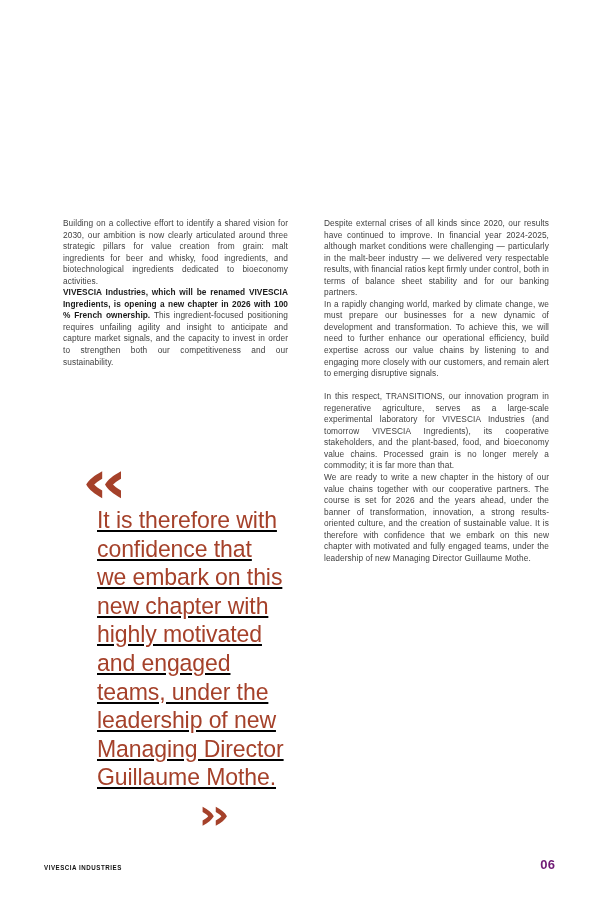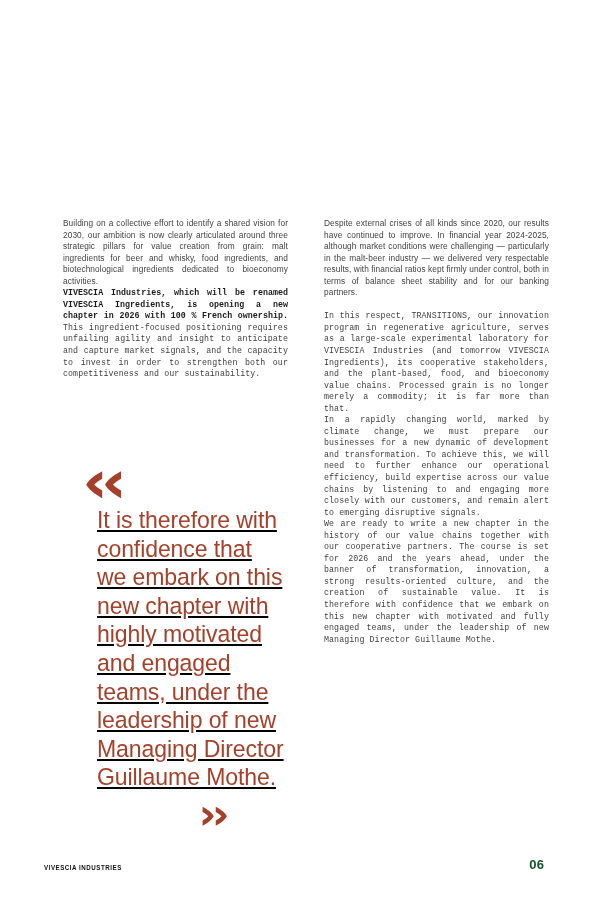--- a/index.html
+++ b/index.html
@@ -41,21 +41,20 @@
     font-size: 8.3px;
     line-height: 11.55px;
     color: #3f3f3f;
     text-align: justify;
     letter-spacing: 0.01em;
     margin: 0;
     hyphens: none;
   }
   .body-text + .body-text {
     margin-top: 0px;
-    font-family: Liberation Mono, monospace;
   }
   .para-gap {
     margin-top: 11.5px !important;
   }
   .body-text b,
   .strong {
     font-weight: bold;
     color: #1b1b1b;
     letter-spacing: 0.005em;
   }
@@ -102,44 +101,44 @@
     font-weight: bold;
     letter-spacing: 0.085em;
     color: #111111;
     font-family: "Liberation Sans Narrow", "Liberation Sans", sans-serif;
     transform: scaleX(0.86);
     transform-origin: left center;
     white-space: nowrap;
   }
   .footer-page {
     position: absolute;
-    right: 44px;
+    right: 33px;
     top: 857px;
     font-size: 13px;
     font-weight: bold;
-    color: #14532d;
+    color: #701a75;
     letter-spacing: 0.01em;
   }
 </style>
 </head>
 <body>
 
 <div class="page">
 
   <div class="columns">
 
     <div class="col">
       <p class="body-text">Building on a collective effort to identify a shared vision for 2030, our ambition is now clearly articulated around three strategic pillars for value creation from grain: malt ingredients for beer and whisky, food ingredients, and biotechnological ingredients dedicated to bioeconomy activities.</p>
       <p class="body-text"><span class="strong">VIVESCIA Industries, which will be renamed VIVESCIA Ingredients, is opening a new chapter in 2026 with 100 % French ownership.</span><span> This ingredient-focused positioning requires unfailing agility and insight to anticipate and capture market signals, and the capacity to invest in order to strengthen both our competitiveness and our sustainability.</span></p>
     </div>
 
     <div class="col">
       <p class="body-text">Despite external crises of all kinds since 2020, our results have continued to improve. In financial year 2024-2025, although market conditions were challenging — particularly in the malt-beer industry — we delivered very respectable results, with financial ratios kept firmly under control, both in terms of balance sheet stability and for our banking partners.</p>
+      <p class="body-text">In a rapidly changing world, marked by climate change, we must prepare our businesses for a new dynamic of development and transformation. To achieve this, we will need to further enhance our operational efficiency, build expertise across our value chains by listening to and engaging more closely with our customers, and remain alert to emerging disruptive signals.</p>
       <p class="body-text para-gap">In this respect, TRANSITIONS, our innovation program in regenerative agriculture, serves as a large-scale experimental laboratory for VIVESCIA Industries (and tomorrow VIVESCIA Ingredients), its cooperative stakeholders, and the plant-based, food, and bioeconomy value chains. Processed grain is no longer merely a commodity; it is far more than that.</p>
-      <p class="body-text">In a rapidly changing world, marked by climate change, we must prepare our businesses for a new dynamic of development and transformation. To achieve this, we will need to further enhance our operational efficiency, build expertise across our value chains by listening to and engaging more closely with our customers, and remain alert to emerging disruptive signals.</p>
       <p class="body-text">We are ready to write a new chapter in the history of our value chains together with our cooperative partners. The course is set for 2026 and the years ahead, under the banner of transformation, innovation, a strong results-oriented culture, and the creation of sustainable value. It is therefore with confidence that we embark on this new chapter with motivated and fully engaged teams, under the leadership of new Managing Director Guillaume Mothe.</p>
     </div>
 
   </div>
 
   <div class="pullquote">
 
     <span class="quote-open">
       <svg width="38" height="30" viewBox="0 0 38 30" aria-hidden="true">
         <path d="M17.2 1.2 C 9.0 5.6, 4.2 9.6, 1.2 14.6 C 4.2 19.8, 9.0 23.8, 17.2 28.2 L 17.2 20.6 C 13.0 18.0, 10.6 16.4, 9.2 14.6 C 10.6 12.9, 13.0 11.3, 17.2 8.7 Z" fill="#A5412A"></path>

